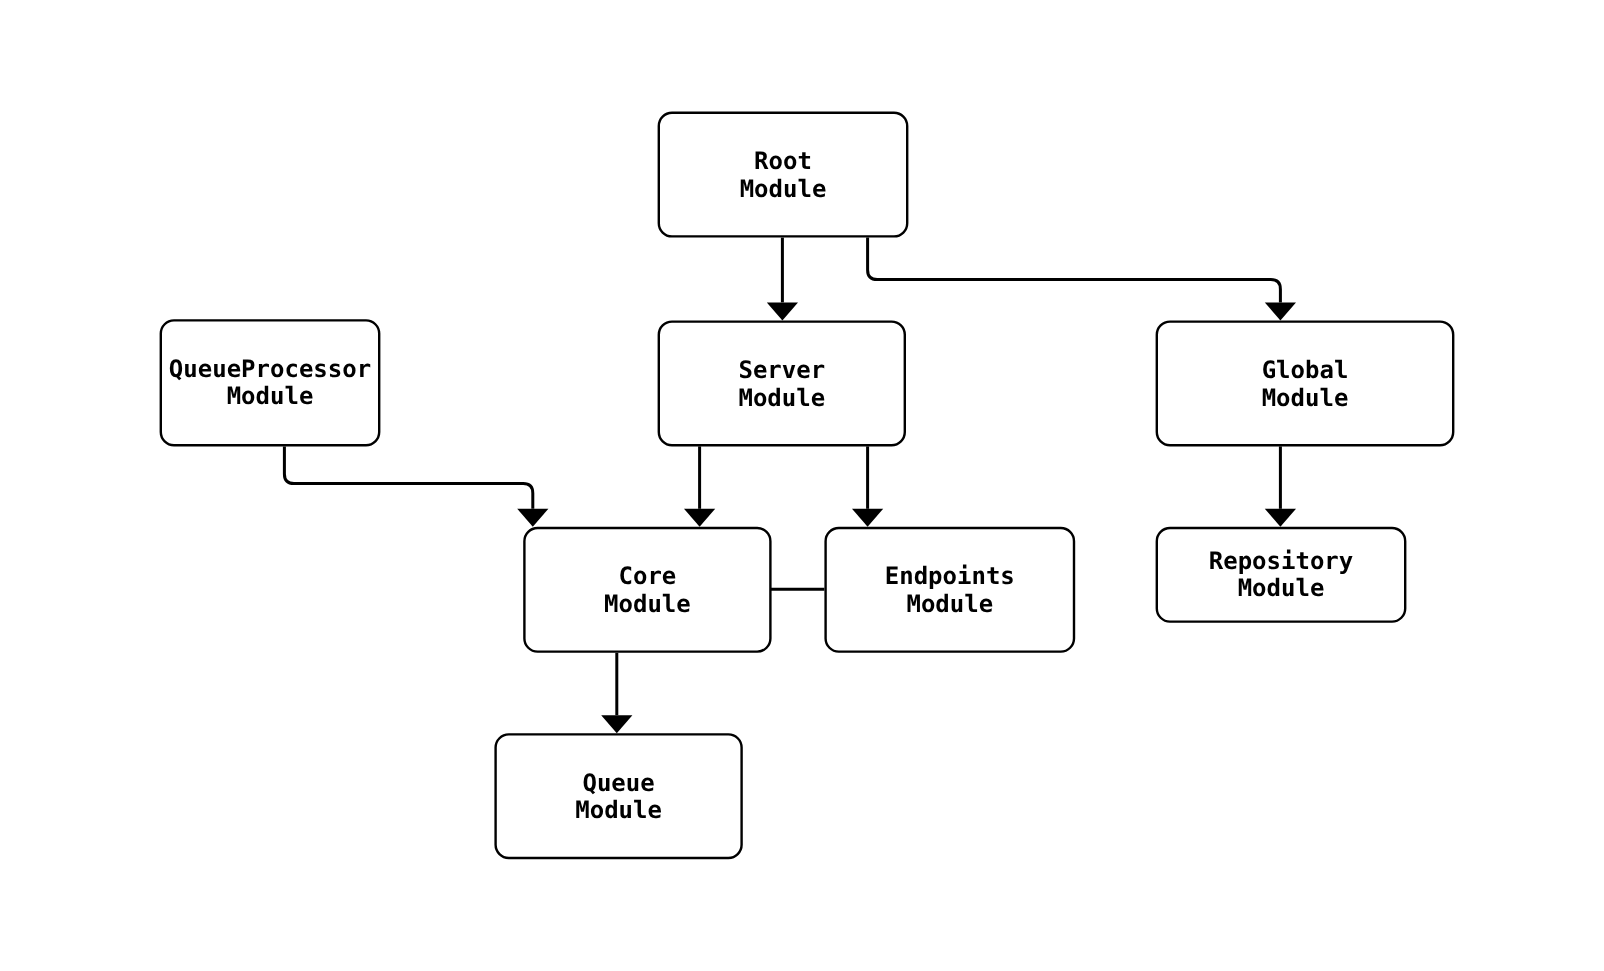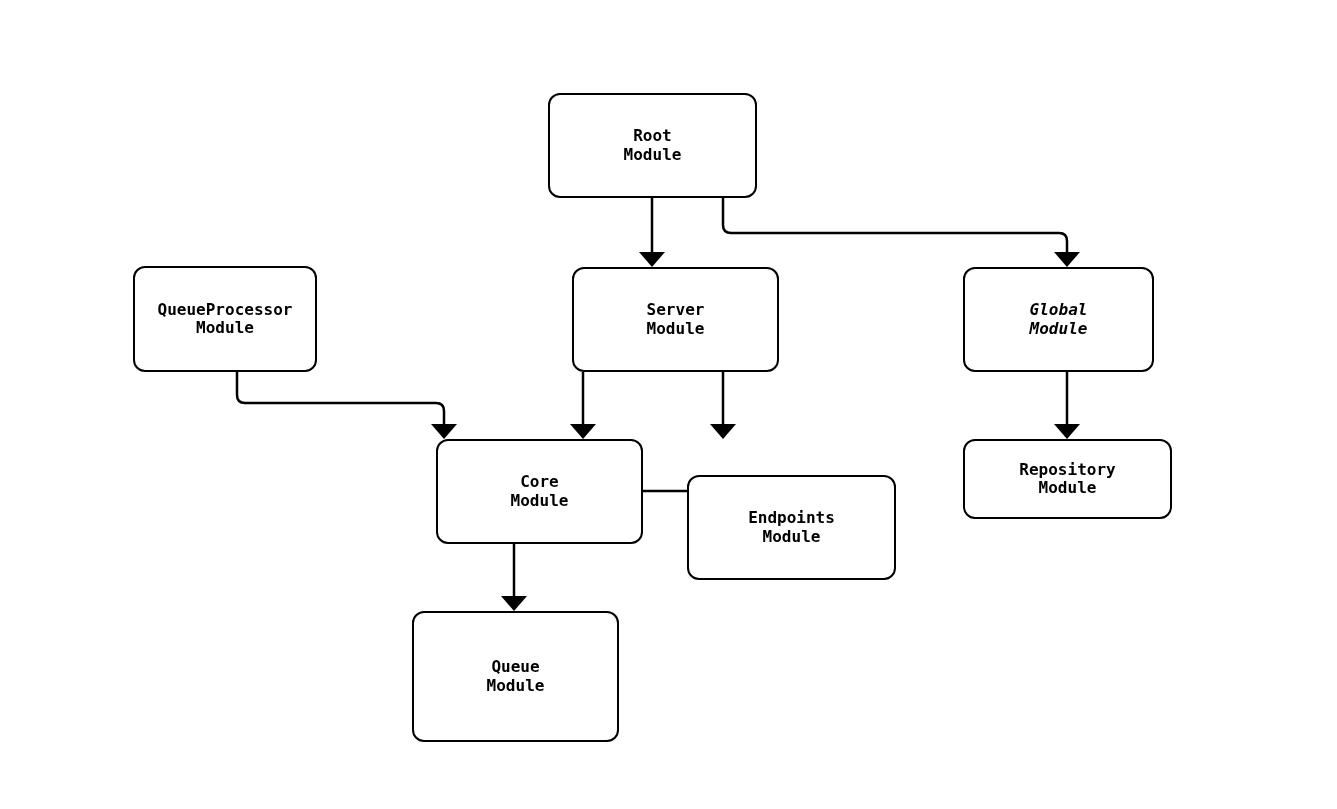--- a/index.html
+++ b/index.html
@@ -36,21 +36,21 @@
     background: #ffffff;
     border: 2.5px solid #000000;
     border-radius: 12px;
     display: flex;
     align-items: center;
     justify-content: center;
   }
   .node-label {
     font-family: "DejaVu Sans Mono", "Liberation Mono", monospace;
     font-weight: bold;
-    font-size: 16px;
+    font-size: 20px;
     line-height: 1.15;
     color: #000000;
     text-align: center;
     white-space: pre-line;
   }
 </style>
 </head>
 <body>
 
 <div class="diagram-canvas">
@@ -74,37 +74,37 @@
     </svg>
 
 <div class="node" style="left: 548px; top: 93px; width: 209px; height: 105px;">
       <span class="node-label">Root
 Module</span>
     </div>
     <div class="node" style="left: 133px; top: 266px; width: 184px; height: 106px;">
       <span class="node-label">QueueProcessor
 Module</span>
     </div>
-    <div class="node" style="left: 572px; top: 267px; width: 207px; height: 105px;">
+    <div class="node" style="left: 548px; top: 267px; width: 207px; height: 105px;">
       <span class="node-label">Server
 Module</span>
     </div>
-    <div class="node" style="left: 963px; top: 267px; width: 191px; height: 105px; font-style: italic;">
+    <div class="node" style="left: 963px; top: 267px; width: 249px; height: 105px;">
       <span class="node-label">Global
 Module</span>
     </div>
     <div class="node" style="left: 436px; top: 439px; width: 207px; height: 105px;">
       <span class="node-label">Core
 Module</span>
     </div>
-    <div class="node" style="left: 687px; top: 439px; width: 209px; height: 105px; margin-top: 36px;">
+    <div class="node" style="left: 687px; top: 439px; width: 209px; height: 105px;">
       <span class="node-label">Endpoints
 Module</span>
     </div>
     <div class="node" style="left: 963px; top: 439px; width: 209px; height: 80px; align-items: center;">
       <span class="node-label">Repository
 Module</span>
     </div>
-    <div class="node" style="left: 412px; top: 611px; width: 207px; height: 131px;">
+    <div class="node" style="left: 412px; top: 611px; width: 207px; height: 105px;">
       <span class="node-label">Queue
 Module</span>
     </div>
   </div>
 
 </body></html>

